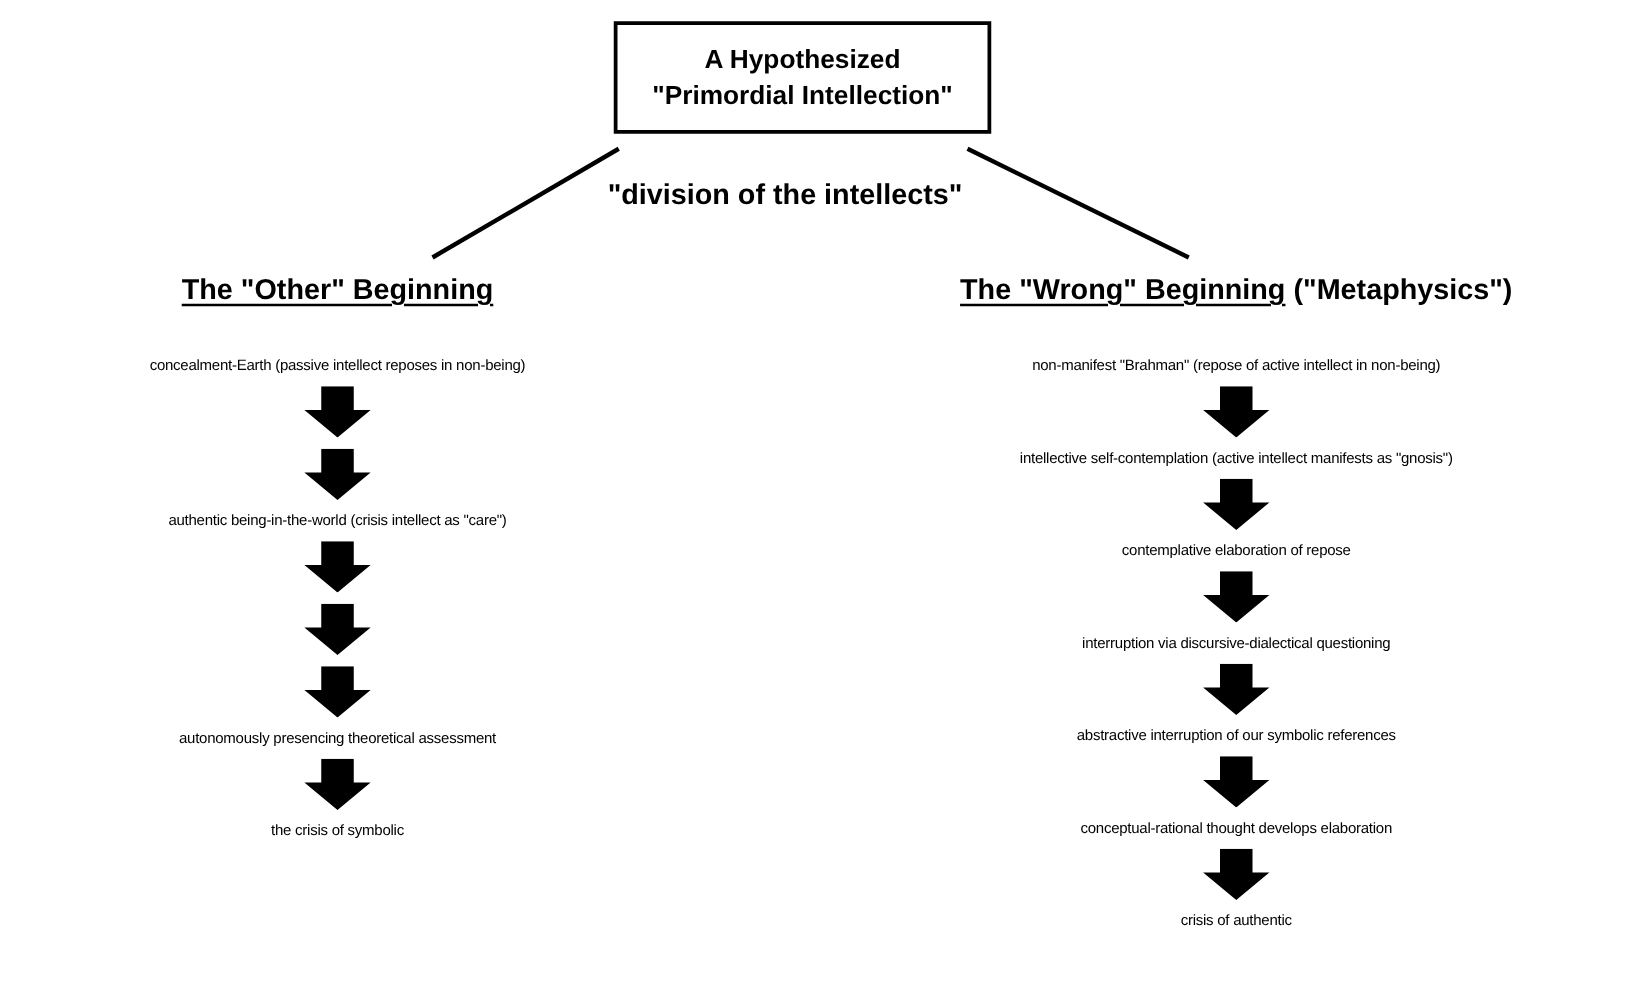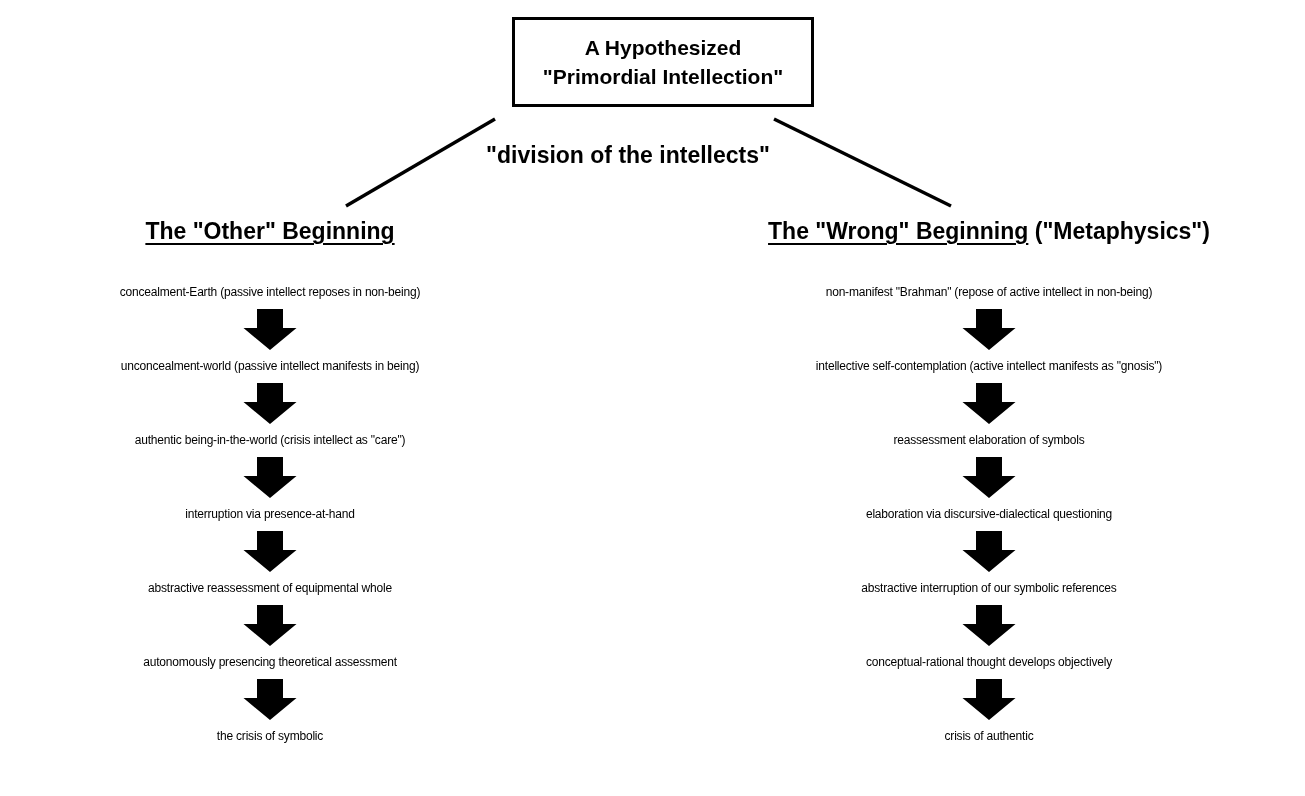--- a/index.html
+++ b/index.html
@@ -16,21 +16,20 @@
   .branch-lines { position: absolute; left: 0; top: 0; width: 1305px; height: 796px; pointer-events: none; }
 
   .title-box {
     position: absolute; left: 491px; top: 17px;
     width: 296px; height: 84px;
     border: 3px solid #000;
     display: flex; flex-direction: column; justify-content: center; align-items: center;
     text-align: center;
     font-size: 21px; font-weight: bold; line-height: 29px;
     white-space: nowrap;
-    margin-left: 21px;
   }
 
   .branch-label {
     position: absolute; left: 628px; top: 142px;
     transform: translateX(-50%);
     font-size: 23px; font-weight: bold; white-space: nowrap;
   }
 
   .column {
     position: absolute; top: 216px;
@@ -74,33 +73,30 @@
 
   <div class="column left">
     <div class="col-heading">
       <span class="u">The "Other" Beginning</span><span></span>
     </div>
 
     <div class="step-text">concealment-Earth (passive intellect reposes in non-being)</div>
     <svg class="flow-arrow" width="54" height="41" viewBox="0 0 54 41">
         <polygon points="14,0 40,0 40,19 53.5,19 27,41 0.5,19 14,19" fill="#000"></polygon>
       </svg>
-    <div class="step-text">unconcealment-world (passive intellect manifests in being)</div>
     <svg class="flow-arrow" width="54" height="41" viewBox="0 0 54 41">
         <polygon points="14,0 40,0 40,19 53.5,19 27,41 0.5,19 14,19" fill="#000"></polygon>
       </svg>
     <div class="step-text">authentic being-in-the-world (crisis intellect as "care")</div>
     <svg class="flow-arrow" width="54" height="41" viewBox="0 0 54 41">
         <polygon points="14,0 40,0 40,19 53.5,19 27,41 0.5,19 14,19" fill="#000"></polygon>
       </svg>
-    <div class="step-text">interruption via presence-at-hand</div>
     <svg class="flow-arrow" width="54" height="41" viewBox="0 0 54 41">
         <polygon points="14,0 40,0 40,19 53.5,19 27,41 0.5,19 14,19" fill="#000"></polygon>
       </svg>
-    <div class="step-text">abstractive reassessment of equipmental whole</div>
     <svg class="flow-arrow" width="54" height="41" viewBox="0 0 54 41">
         <polygon points="14,0 40,0 40,19 53.5,19 27,41 0.5,19 14,19" fill="#000"></polygon>
       </svg>
     <div class="step-text">autonomously presencing theoretical assessment</div>
     <svg class="flow-arrow" width="54" height="41" viewBox="0 0 54 41">
         <polygon points="14,0 40,0 40,19 53.5,19 27,41 0.5,19 14,19" fill="#000"></polygon>
       </svg>
     <div class="step-text">the crisis of symbolic</div>
   </div>
 
@@ -110,32 +106,32 @@
     </div>
 
     <div class="step-text">non-manifest "Brahman" (repose of active intellect in non-being)</div>
     <svg class="flow-arrow" width="54" height="41" viewBox="0 0 54 41">
         <polygon points="14,0 40,0 40,19 53.5,19 27,41 0.5,19 14,19" fill="#000"></polygon>
       </svg>
     <div class="step-text">intellective self-contemplation (active intellect manifests as "gnosis")</div>
     <svg class="flow-arrow" width="54" height="41" viewBox="0 0 54 41">
         <polygon points="14,0 40,0 40,19 53.5,19 27,41 0.5,19 14,19" fill="#000"></polygon>
       </svg>
-    <div class="step-text">reassessment elaboration of symbols</div>
+    <div class="step-text">contemplative elaboration of repose</div>
     <svg class="flow-arrow" width="54" height="41" viewBox="0 0 54 41">
         <polygon points="14,0 40,0 40,19 53.5,19 27,41 0.5,19 14,19" fill="#000"></polygon>
       </svg>
-    <div class="step-text">elaboration via discursive-dialectical questioning</div>
+    <div class="step-text">interruption via discursive-dialectical questioning</div>
     <svg class="flow-arrow" width="54" height="41" viewBox="0 0 54 41">
         <polygon points="14,0 40,0 40,19 53.5,19 27,41 0.5,19 14,19" fill="#000"></polygon>
       </svg>
     <div class="step-text">abstractive interruption of our symbolic references</div>
     <svg class="flow-arrow" width="54" height="41" viewBox="0 0 54 41">
         <polygon points="14,0 40,0 40,19 53.5,19 27,41 0.5,19 14,19" fill="#000"></polygon>
       </svg>
-    <div class="step-text">conceptual-rational thought develops objectively</div>
+    <div class="step-text">conceptual-rational thought develops elaboration</div>
     <svg class="flow-arrow" width="54" height="41" viewBox="0 0 54 41">
         <polygon points="14,0 40,0 40,19 53.5,19 27,41 0.5,19 14,19" fill="#000"></polygon>
       </svg>
     <div class="step-text">crisis of authentic</div>
   </div>
 
 </div>
 
 </body></html>

